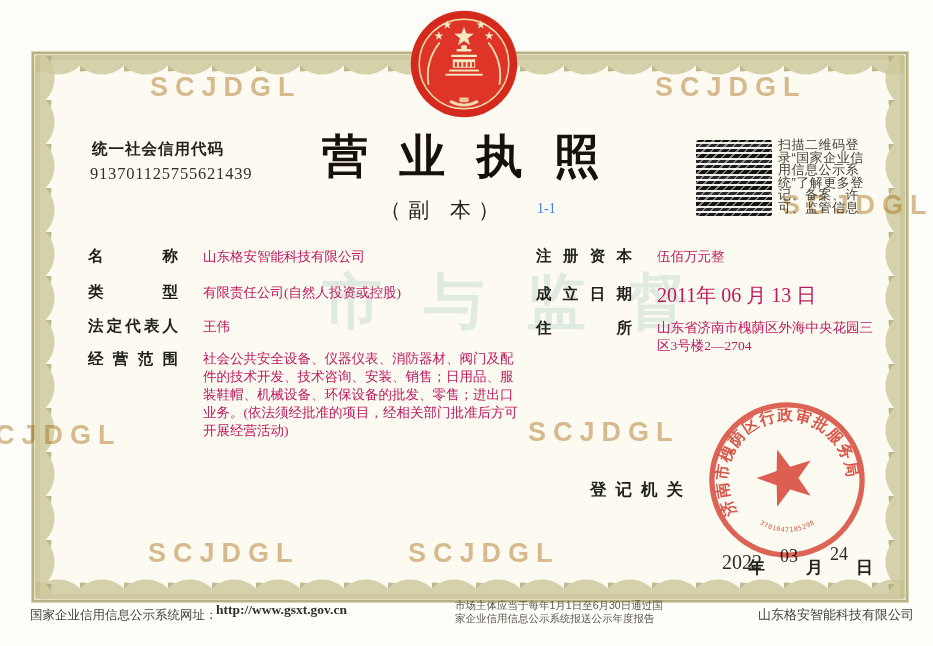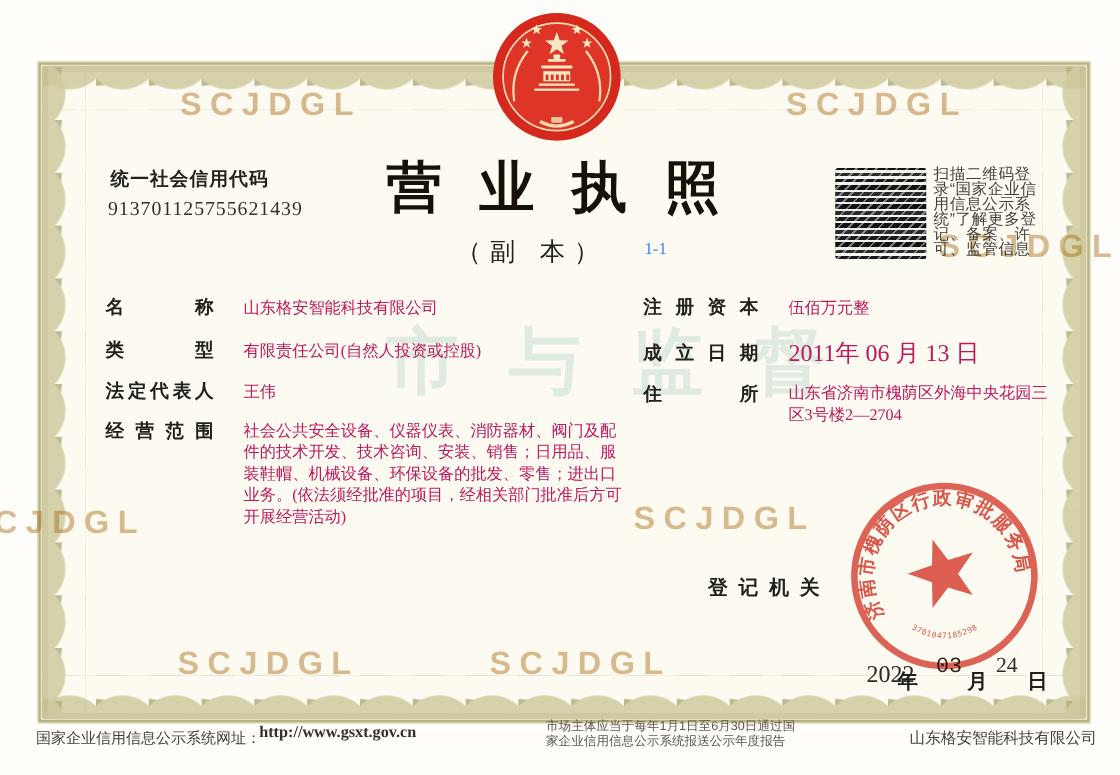--- a/index.html
+++ b/index.html
@@ -166,21 +166,21 @@
 </div>
 <div class="frow" style="left:536px;top:318px;width:340px;">
   <div class="flabel w2">住所</div>
   <div class="fvalue" style="width:250px;margin-top:1px;">山东省济南市槐荫区外海中央花园三区3号楼2—2704</div>
 </div>
 
 <div class="abs reg-label" style="left:590px;top:479px;text-align:right;">登记机关</div>
 
 <div class="abs dt-num" style="left:692px;top:551px;margin-left:30px;">2022</div>
 <div class="abs dt-cjk" style="left:748px;top:556px;">年</div>
-<div class="abs dt-num" style="left:780px;top:546px;font-size:18px;font-family:Liberation Mono, monospace;">03</div>
+<div class="abs dt-num" style="left:780px;top:546px;font-size:18px;">03</div>
 <div class="abs dt-cjk" style="left:806px;top:556px;">月</div>
 <div class="abs dt-num" style="left:830px;top:544px;font-size:18px;">24</div>
 <div class="abs dt-cjk" style="left:856px;top:556px;">日</div>
 
 <svg class="abs stamp" style="left:705px;top:398px;" width="164" height="164" viewBox="0 0 164 164">
   <g transform="rotate(-18 82 82)">
     <circle cx="82" cy="82" r="75" fill="none" stroke="#d8453a" stroke-width="5.5" opacity=".92"></circle>
     <polygon fill="#d8453a" opacity=".95" points="82,50 89.1,70.3 110.5,70.7 93.4,83.7 99.6,104.3 82,92 64.4,104.3 70.6,83.7 53.5,70.7 74.9,70.3"></polygon>
     <path id="sArc" d="M 24,97.5 A 60,60 0 1 1 140,97.5" fill="none"></path>
     <text font-size="15.5" font-weight="bold" fill="#d8453a" letter-spacing="1.5" font-family="Liberation Sans, sans-serif">

